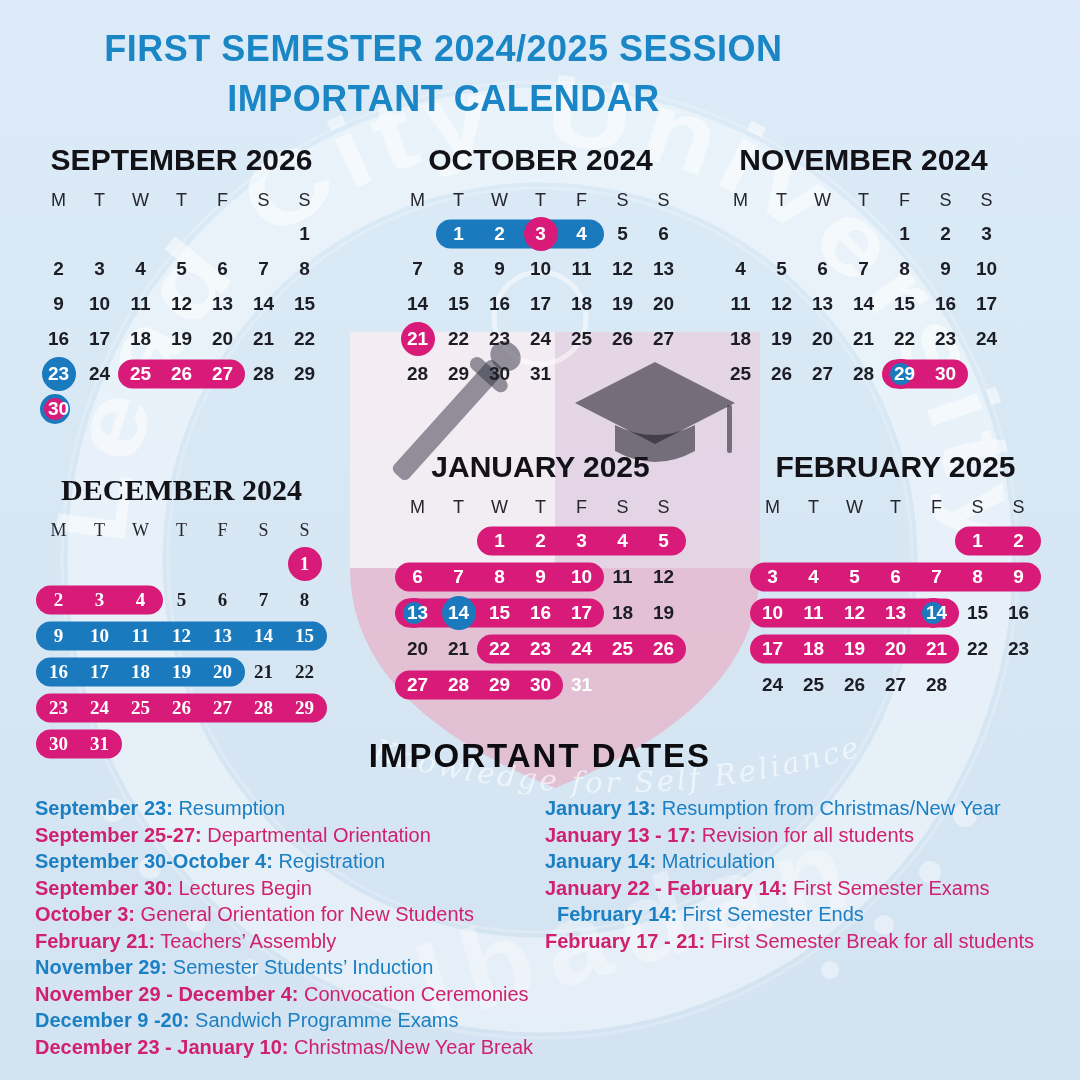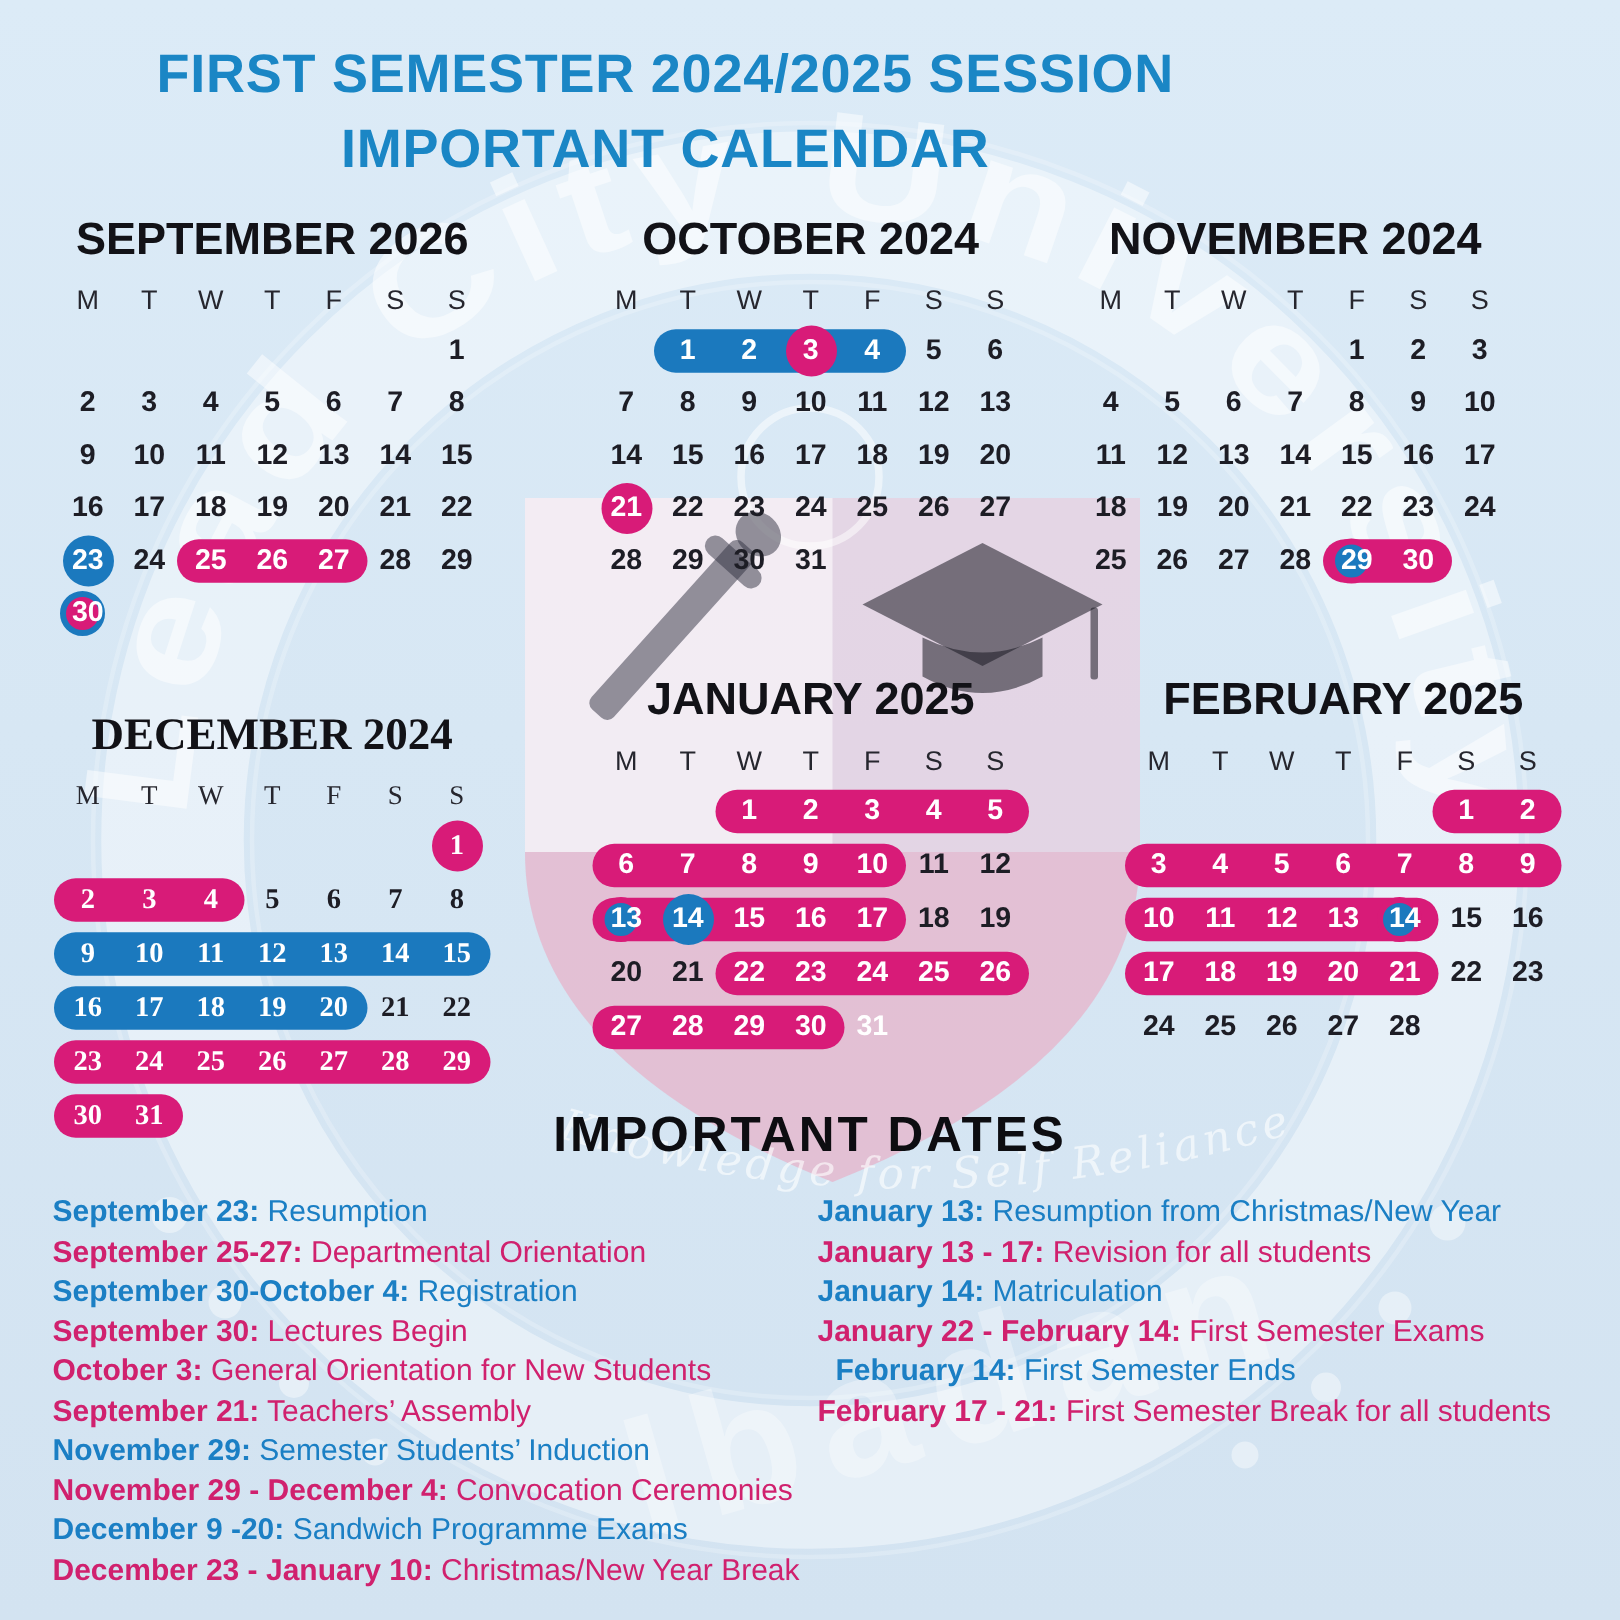--- a/index.html
+++ b/index.html
@@ -584,21 +584,21 @@
         </div>
       </div>
 
     <div class="imp-heading">IMPORTANT DATES</div>
     <div id="imp-left" class="imp-col">
         <div class="imp-item" style="color: rgb(27, 127, 196);"><b>September 23:</b><span> Resumption</span></div>
         <div class="imp-item" style="color: rgb(208, 33, 110);"><b>September 25-27:</b><span> Departmental Orientation</span></div>
         <div class="imp-item" style="color: rgb(27, 127, 196);"><b>September 30-October 4:</b><span> Registration</span></div>
         <div class="imp-item" style="color: rgb(208, 33, 110);"><b>September 30:</b><span> Lectures Begin</span></div>
         <div class="imp-item" style="color: rgb(208, 33, 110);"><b>October 3:</b><span> General Orientation for New Students</span></div>
-        <div class="imp-item" style="color: rgb(208, 33, 110);"><b>September 21:</b><span> Teachers’ Assembly</span></div>
+        <div class="imp-item" style="color: rgb(208, 33, 110);"><b>February 21:</b><span> Teachers’ Assembly</span></div>
         <div class="imp-item" style="color: rgb(27, 127, 196);"><b>November 29:</b><span> Semester Students’ Induction</span></div>
         <div class="imp-item" style="color: rgb(208, 33, 110);"><b>November 29 - December 4:</b><span> Convocation Ceremonies</span></div>
         <div class="imp-item" style="color: rgb(27, 127, 196);"><b>December 9 -20:</b><span> Sandwich Programme Exams</span></div>
         <div class="imp-item" style="color: rgb(208, 33, 110);"><b>December 23 - January 10:</b><span> Christmas/New Year Break</span></div>
       </div>
     <div id="imp-right" class="imp-col">
         <div class="imp-item" style="color: rgb(27, 127, 196);"><b>January 13:</b><span> Resumption from Christmas/New Year</span></div>
         <div class="imp-item" style="color: rgb(208, 33, 110);"><b>January 13 - 17:</b><span> Revision for all students</span></div>
         <div class="imp-item" style="color: rgb(27, 127, 196);"><b>January 14:</b><span> Matriculation</span></div>
         <div class="imp-item" style="color: rgb(208, 33, 110);"><b>January 22 - February 14:</b><span> First Semester Exams</span></div>

